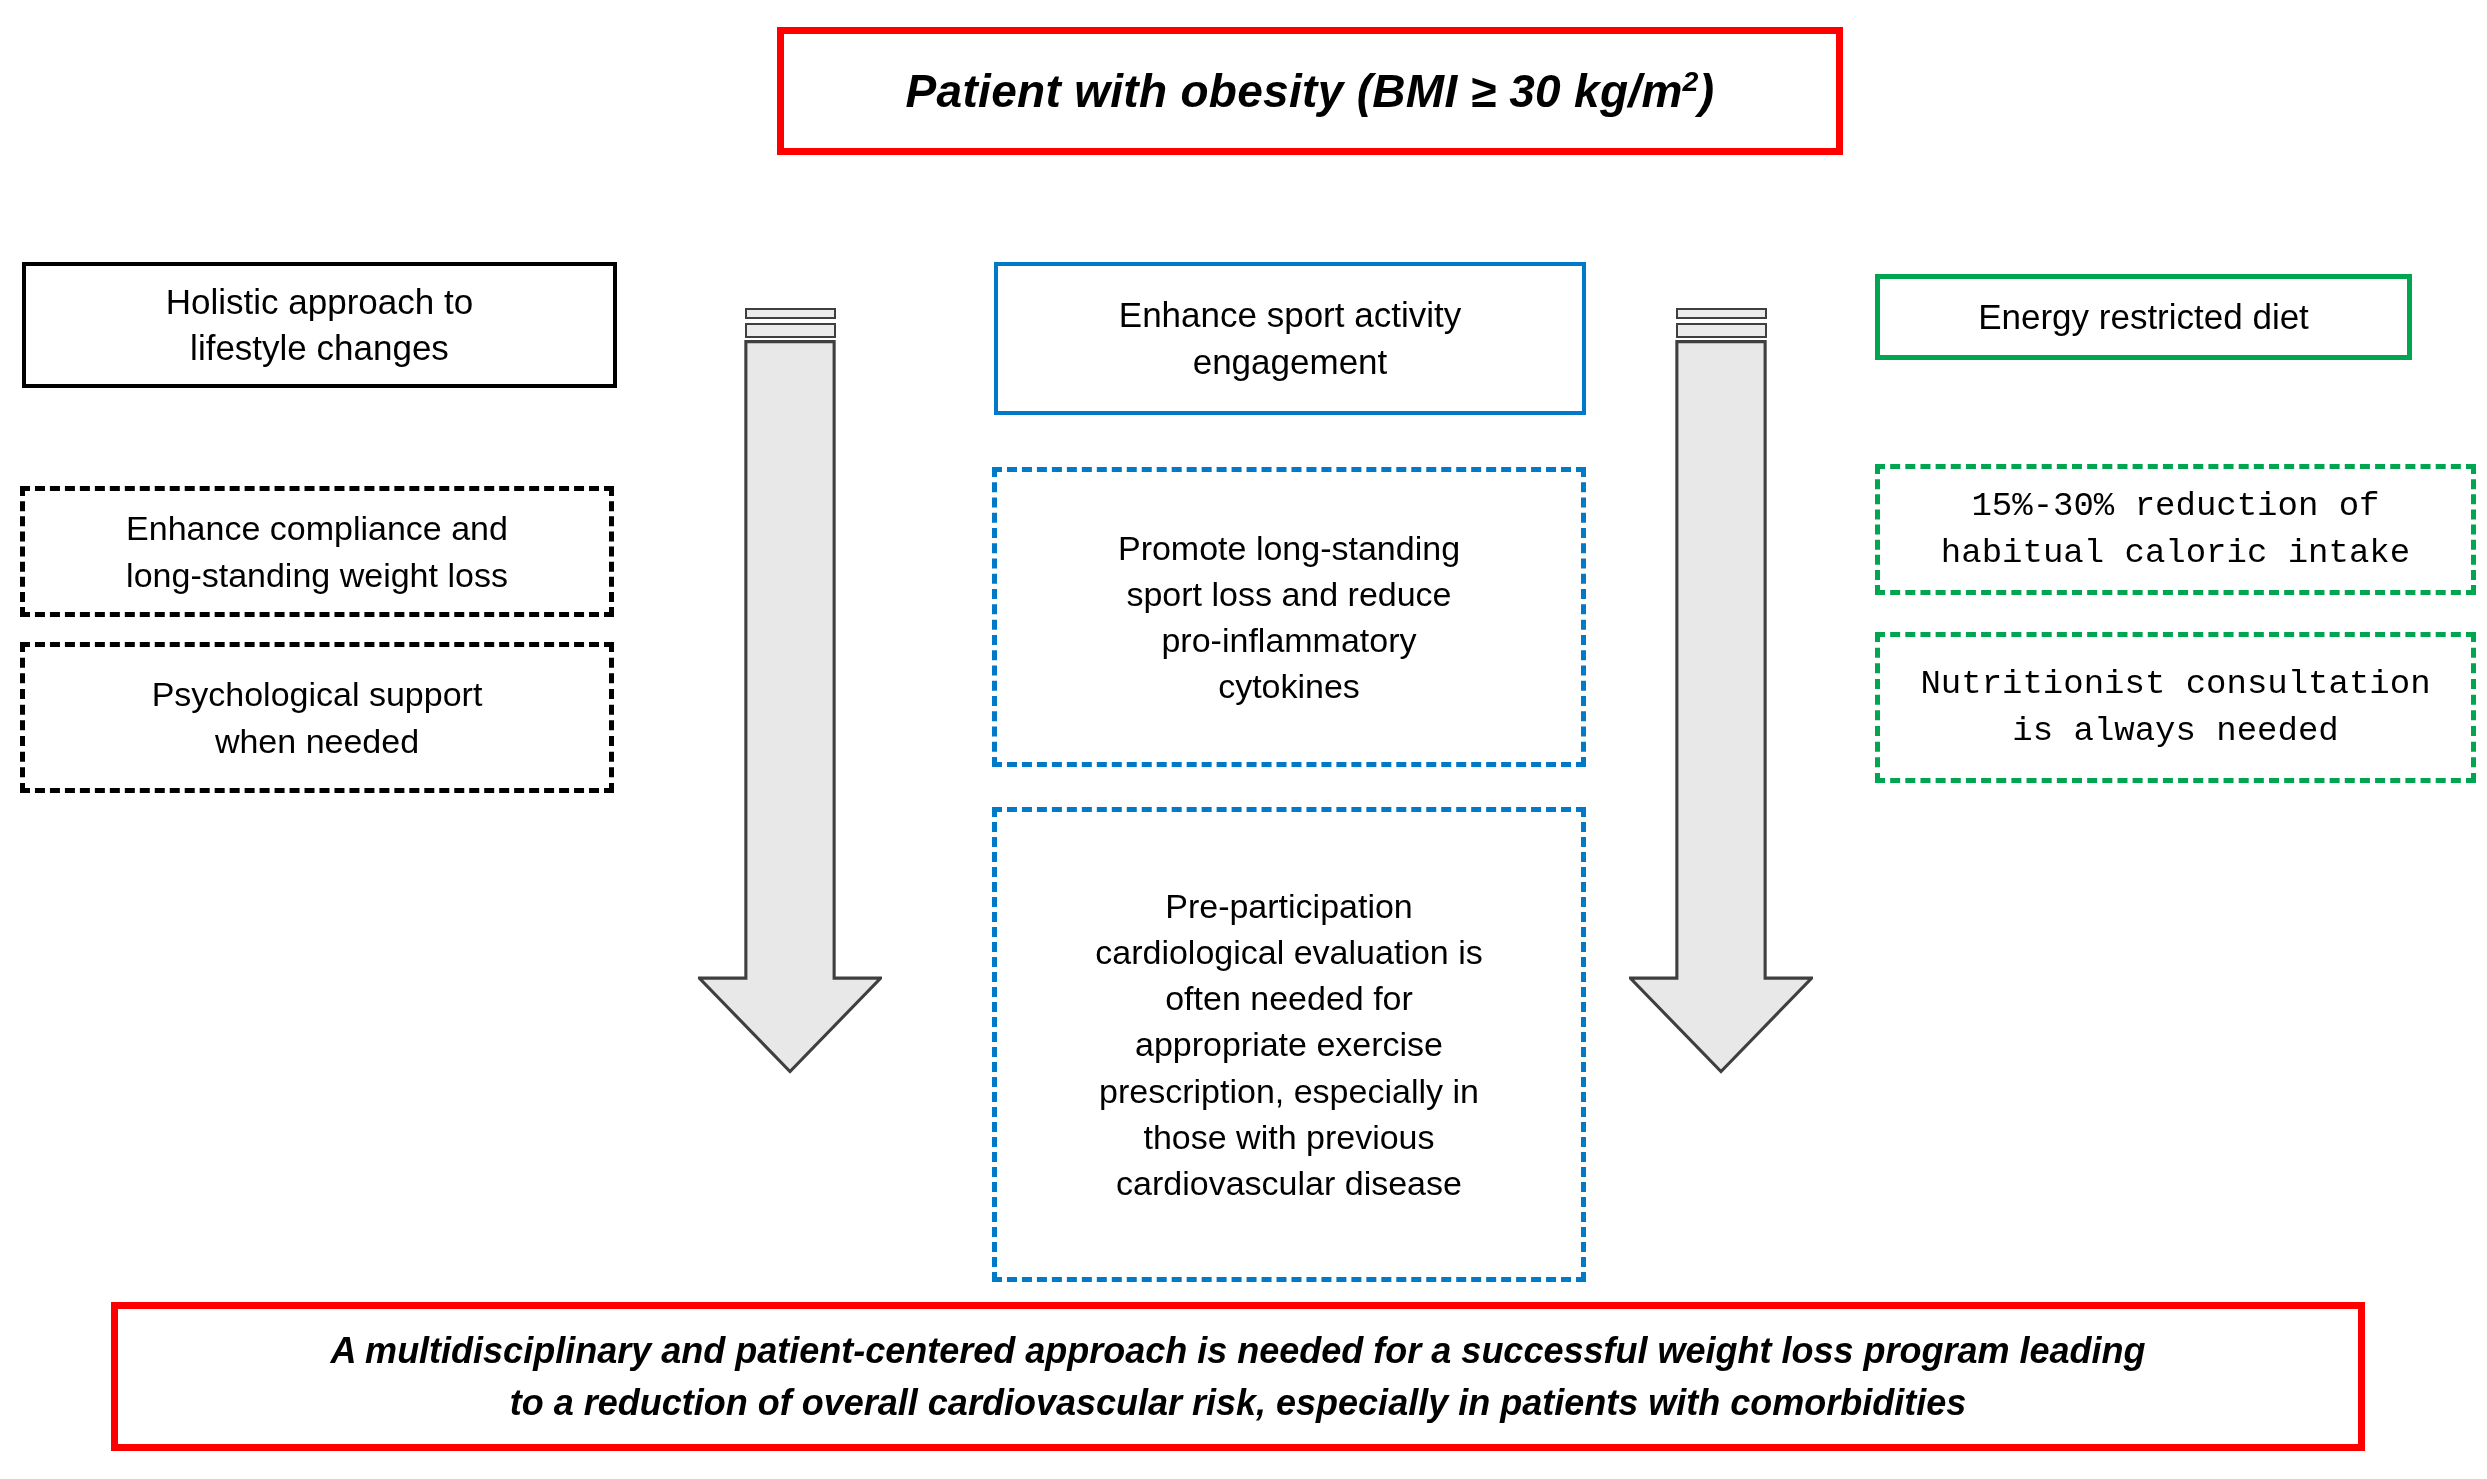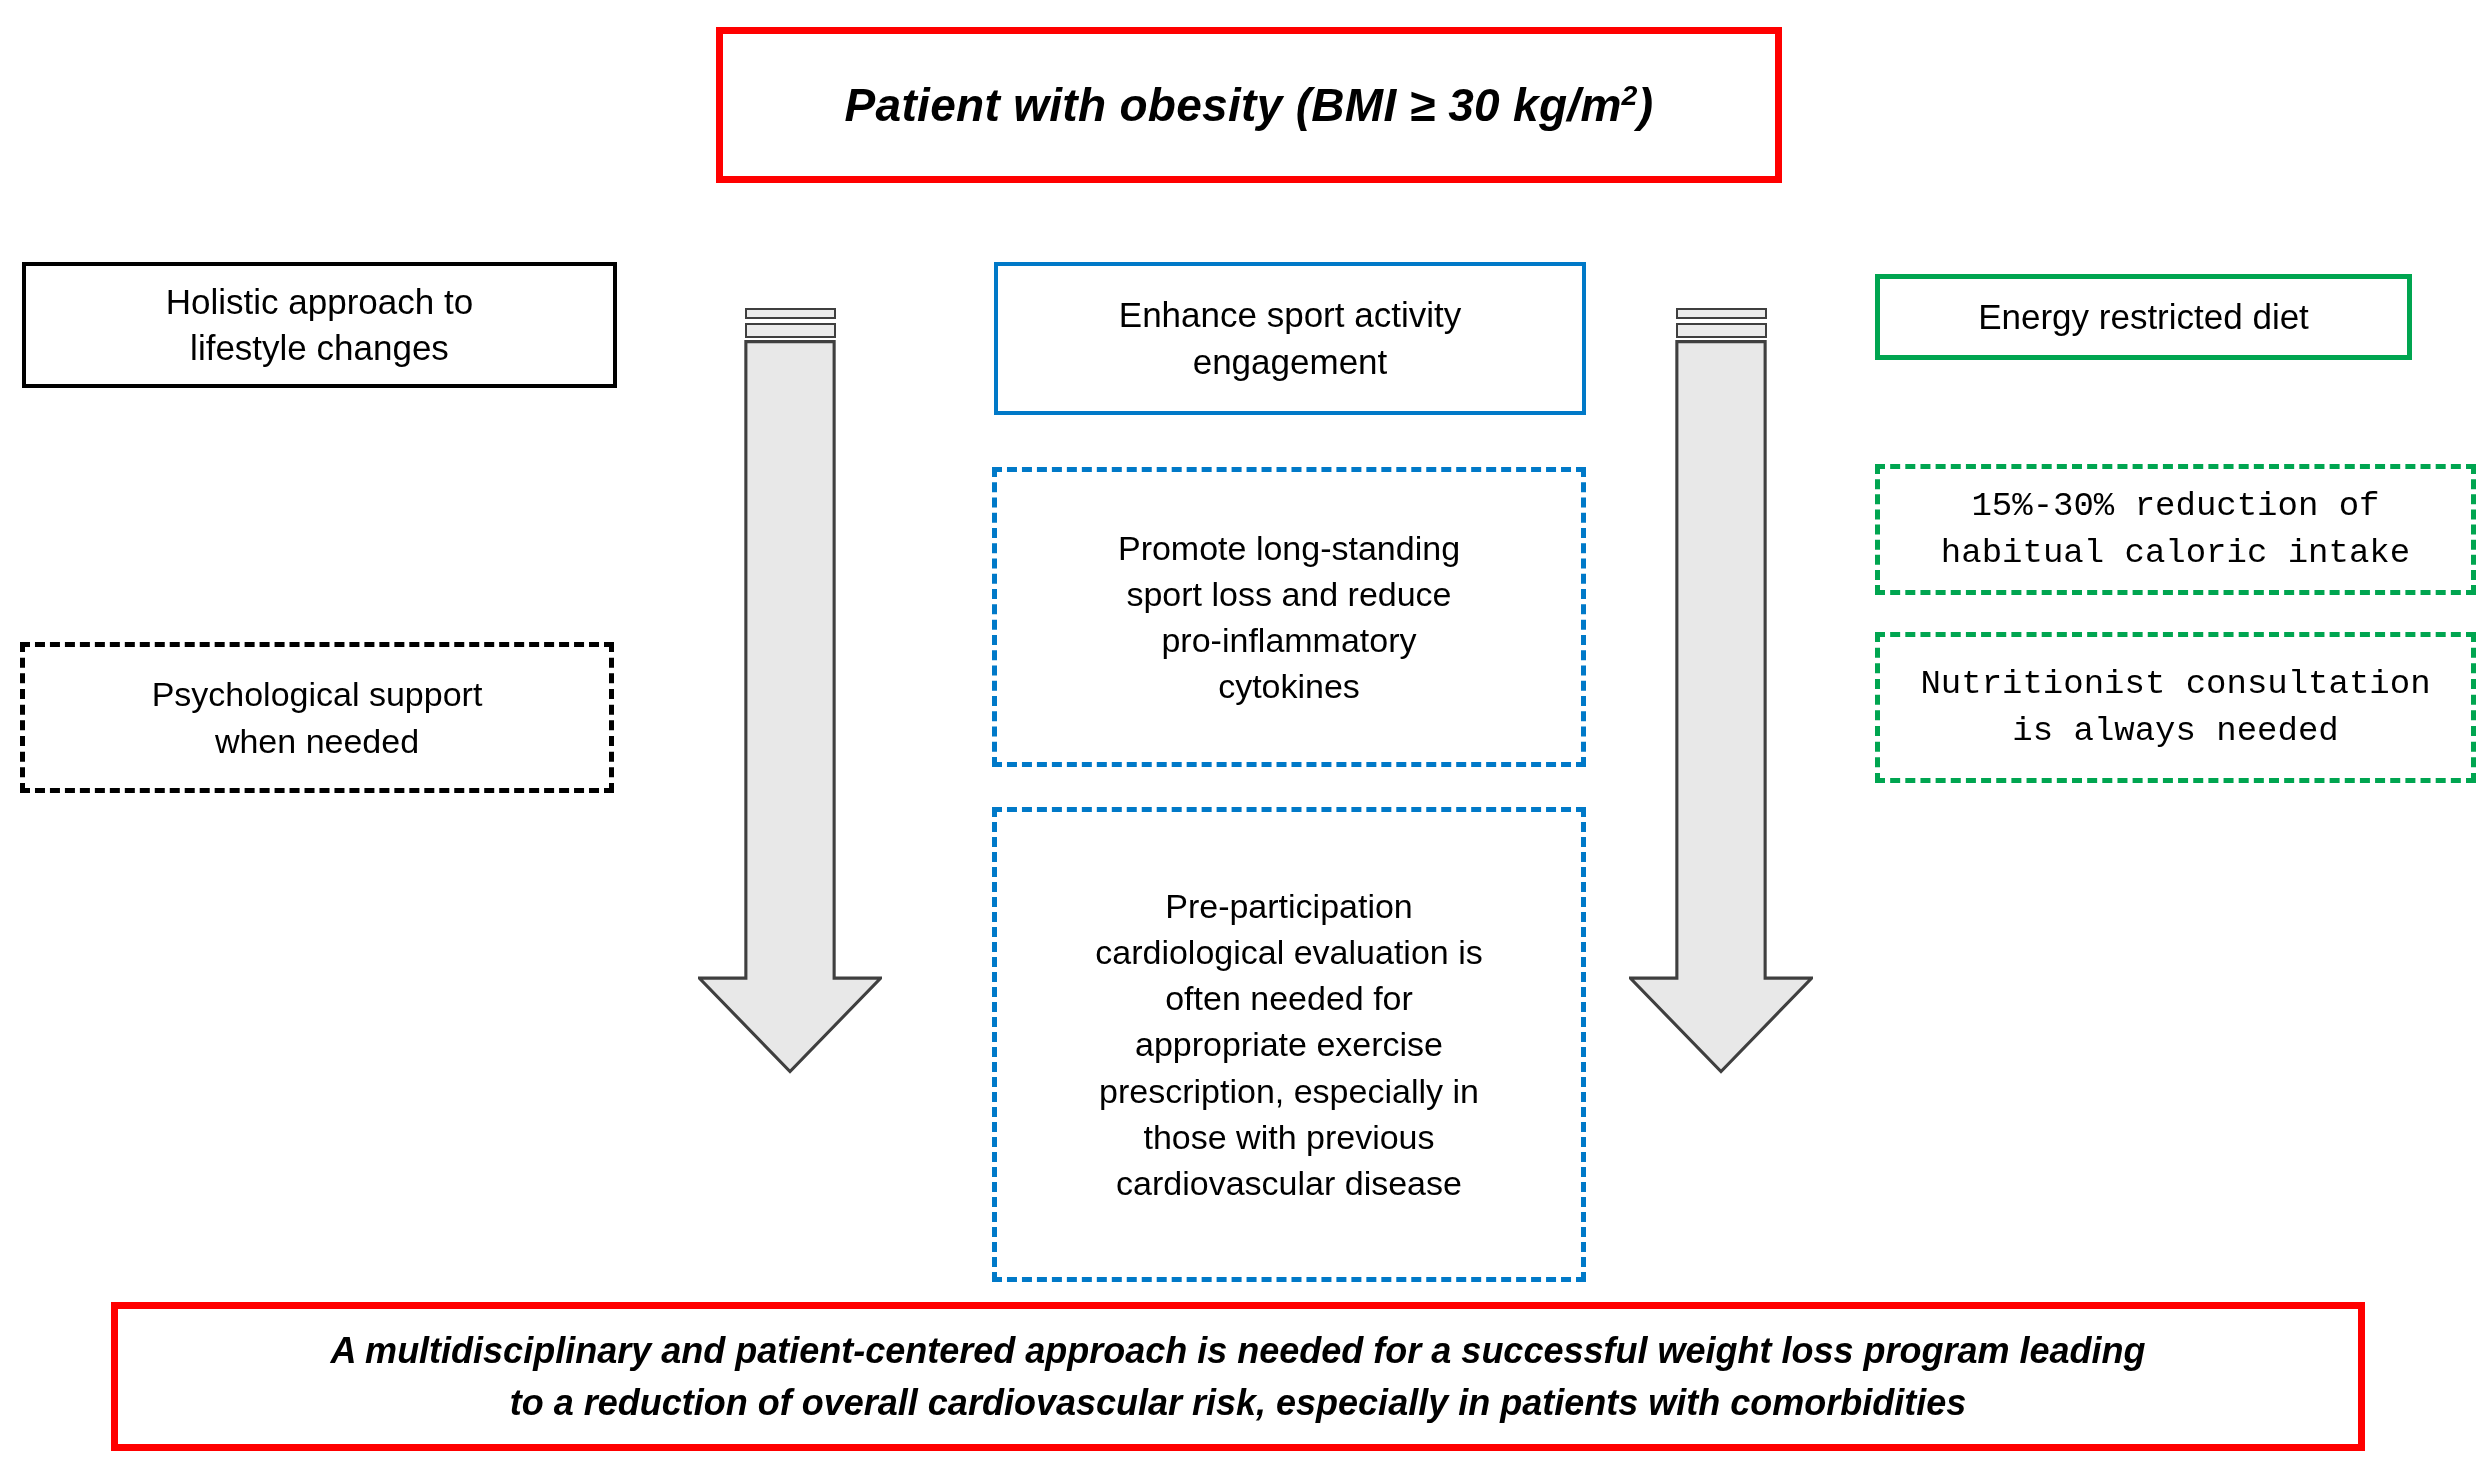--- a/index.html
+++ b/index.html
@@ -34,24 +34,24 @@
     white-space: pre-line;
   }
 
   
   .banner {
     border: 7.5px solid #ff0000;
     font-weight: bold;
     font-style: italic;
   }
   #title-box {
-    left: 716px;
+    left: 777px;
     top: 27px;
     width: 1066px;
-    height: 156px;
+    height: 128px;
     font-size: 46px;
     line-height: 1.15;
     letter-spacing: 0.3px;
   }
   #title-box .txt { padding: 0 6.2px; }
   #title-box sup {
     font-size: 0.62em;
     vertical-align: super;
     line-height: 0;
   }
@@ -129,20 +129,24 @@
 
   <div class="box banner" id="title-box">
     <span class="txt"><span>Patient with obesity (BMI ≥ 30 kg/m</span><sup>2</sup><span>)</span></span>
   </div>
 
   <div class="box header-box" id="hdr-lifestyle">
     <span class="txt">Holistic approach to
 lifestyle changes</span>
   </div>
 
+  <div class="box dashed-box dashed-black" id="d-compliance">
+    <span class="txt">Enhance compliance and
+long-standing weight loss</span>
+  </div>
 
   <div class="box dashed-box dashed-black" id="d-psych">
     <span class="txt">Psychological support
 when needed</span>
   </div>
 
   <div class="arrow-group" id="arrow-left" style="left:698px; top:308px; width:184px; height:766px;">
     <div class="arrow-cap" style="left:47px; top:0px; width:91px; height:11.2px;"></div>
     <div class="arrow-cap" style="left:47px; top:15px; width:91px; height:15px;"></div>
     <div class="arrow-body">

